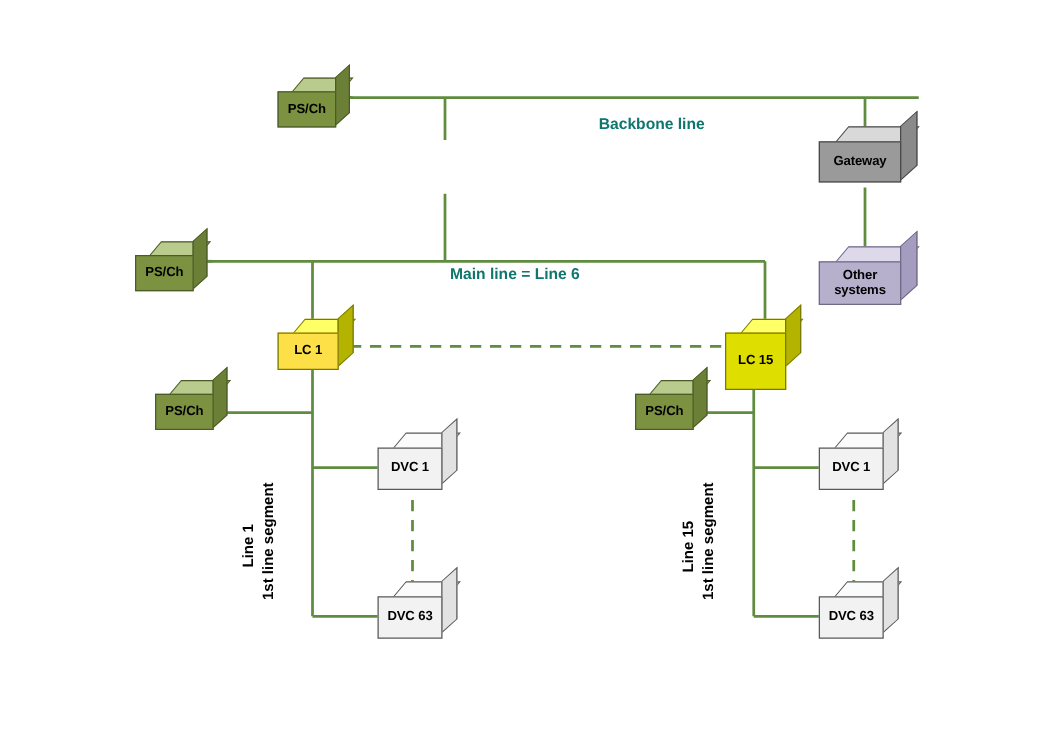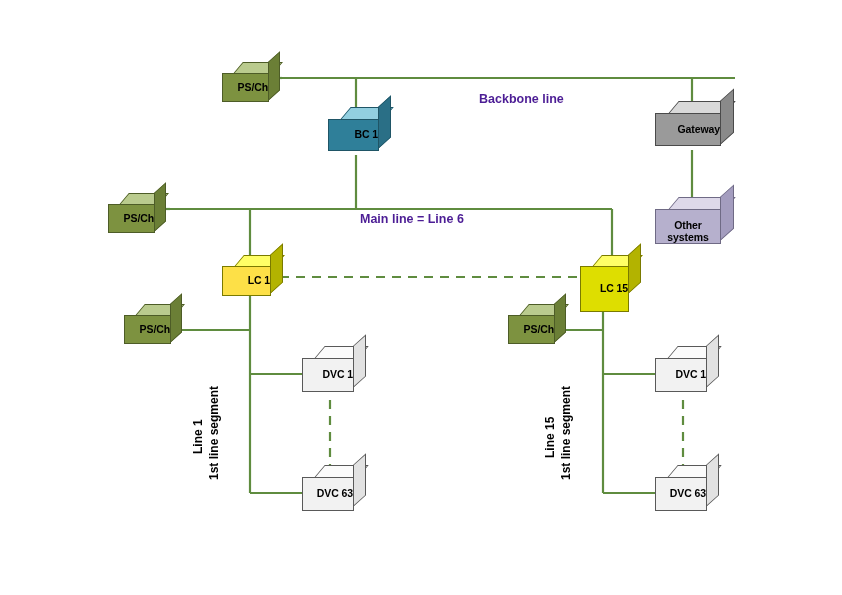--- a/index.html
+++ b/index.html
@@ -32,21 +32,21 @@
   .box3d .face-top,
   .box3d .face-side,
   .box3d .face-front {
     position: absolute;
   }
   .box3d .face-front {
     left: 0;
     bottom: 0;
     display: flex;
     align-items: center;
-    justify-content: flex-end;
+    justify-content: center;
     text-align: center;
     box-sizing: border-box;
   }
   .box3d .lbl {
     font-weight: bold;
     line-height: 1.08;
     letter-spacing: -0.1px;
     color: #000000;
   }
 
@@ -58,21 +58,21 @@
     white-space: nowrap;
     font-weight: bold;
     font-size: 12px;
     color: #000000;
   }
 
   .flatlabel {
     position: absolute;
     font-weight: bold;
     font-size: 12.5px;
-    color: #4c1d95;
+    color: #0f766e;
     white-space: nowrap;
   }
 </style>
 </head>
 <body>
 
 <div id="canvas">
 
   <svg id="wires" viewBox="0 0 842 595" xmlns="http://www.w3.org/2000/svg">
     <g stroke="#5f8c3f" stroke-width="2.2" fill="none" stroke-linecap="butt">
@@ -124,29 +124,20 @@
   <div class="box3d" style="left:222px; top:62px; width:56px; height:48px;">
     <div class="face-top" style="left:10px; top:0; width:38px; height:11px; background:#bacb8e;
                 border:1px solid #4d5c27; transform:skewX(-40deg); transform-origin:bottom left;"></div>
     <div class="face-side" style="left:46px; top:0px; width:10px; height:37px; background:#6b7f36;
                 border:1px solid #4d5c27; transform:skewY(-42deg); transform-origin:top left;"></div>
     <div class="face-front" style="left:0; top:11px; width:47px; height:29px; background:#7d9240; border:1px solid #4d5c27;">
       <span class="lbl" style="font-size:10.5px;">PS/Ch</span>
     </div>
   </div>
 
-  <div class="box3d" style="left:328px; top:107px; width:60px; height:52px;">
-    <div class="face-top" style="left:11px; top:0; width:41px; height:12px; background:#92cfe0;
-                border:1px solid #1f5566; transform:skewX(-40deg); transform-origin:bottom left;"></div>
-    <div class="face-side" style="left:50px; top:0px; width:11px; height:40px; background:#2a6f86;
-                border:1px solid #1f5566; transform:skewY(-42deg); transform-origin:top left;"></div>
-    <div class="face-front" style="left:0; top:12px; width:51px; height:32px; background:#2f7f99; border:1px solid #1f5566;">
-      <span class="lbl" style="font-size:10.5px;">BC 1</span>
-    </div>
-  </div>
 
   <div class="box3d" style="left:655px; top:197px; width:78px; height:55px;">
     <div class="face-top" style="left:12px; top:0; width:55px; height:12px; background:#ded9ea;
                 border:1px solid #6f6a85; transform:skewX(-40deg); transform-origin:bottom left;"></div>
     <div class="face-side" style="left:65px; top:0px; width:12px; height:42px; background:#a49dbf;
                 border:1px solid #6f6a85; transform:skewY(-42deg); transform-origin:top left;"></div>
     <div class="face-front" style="left:0; top:12px; width:66px; height:35px; background:#b6b0cd; border:1px solid #6f6a85;
                 flex-direction:column;">
       <span class="lbl" style="font-size:10.5px;">Other</span>
       <span class="lbl" style="font-size:10.5px;">systems</span>

